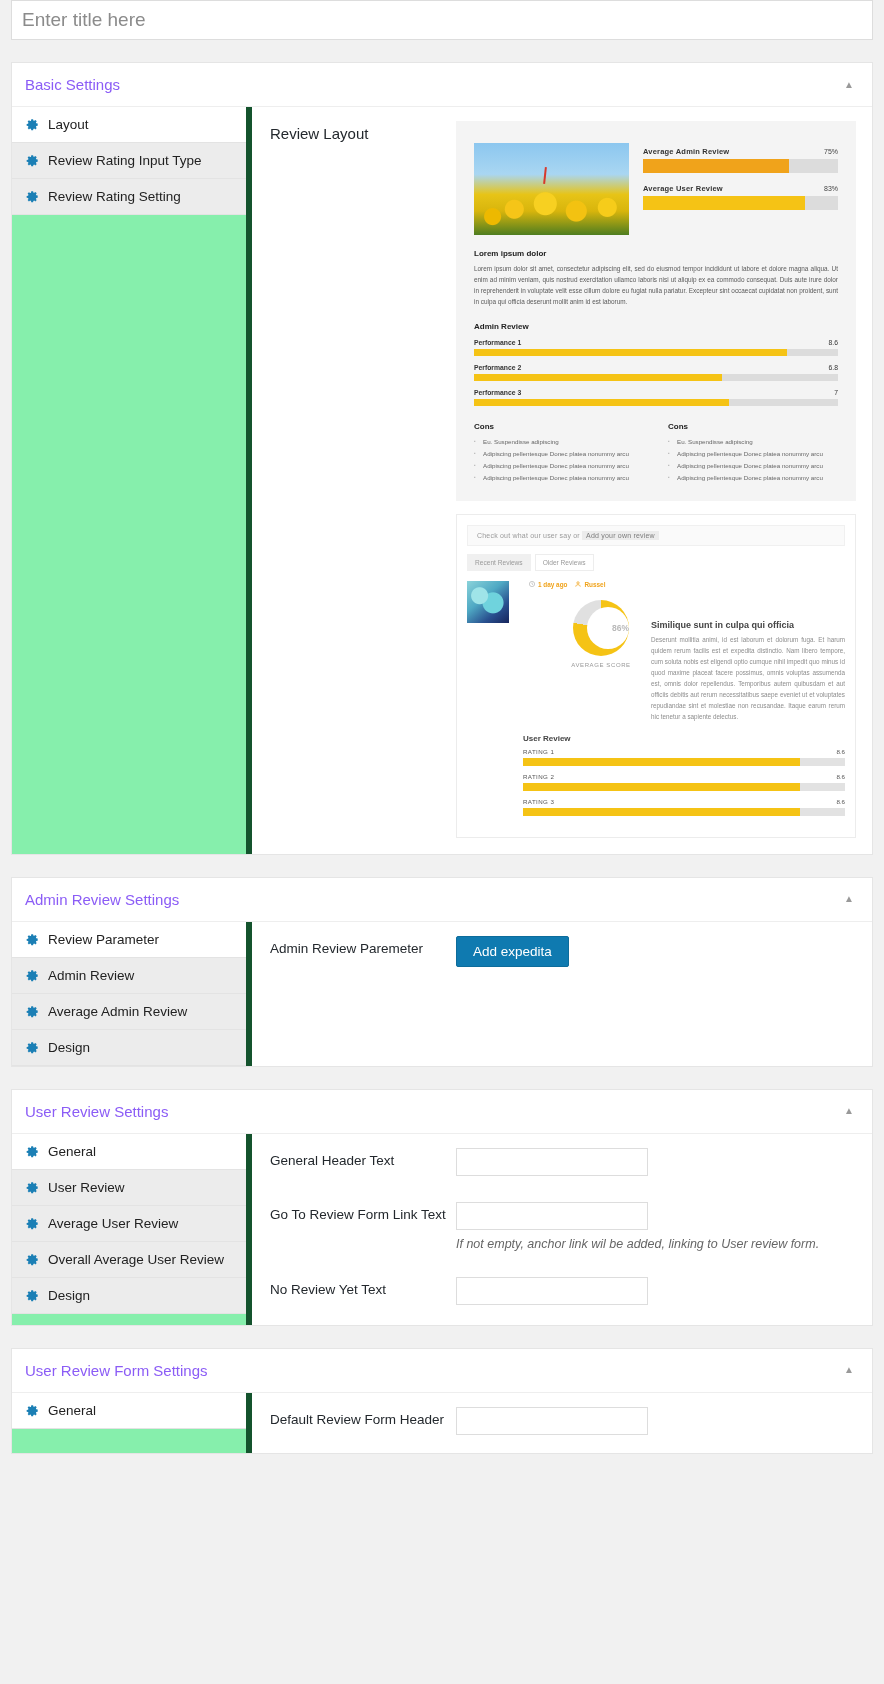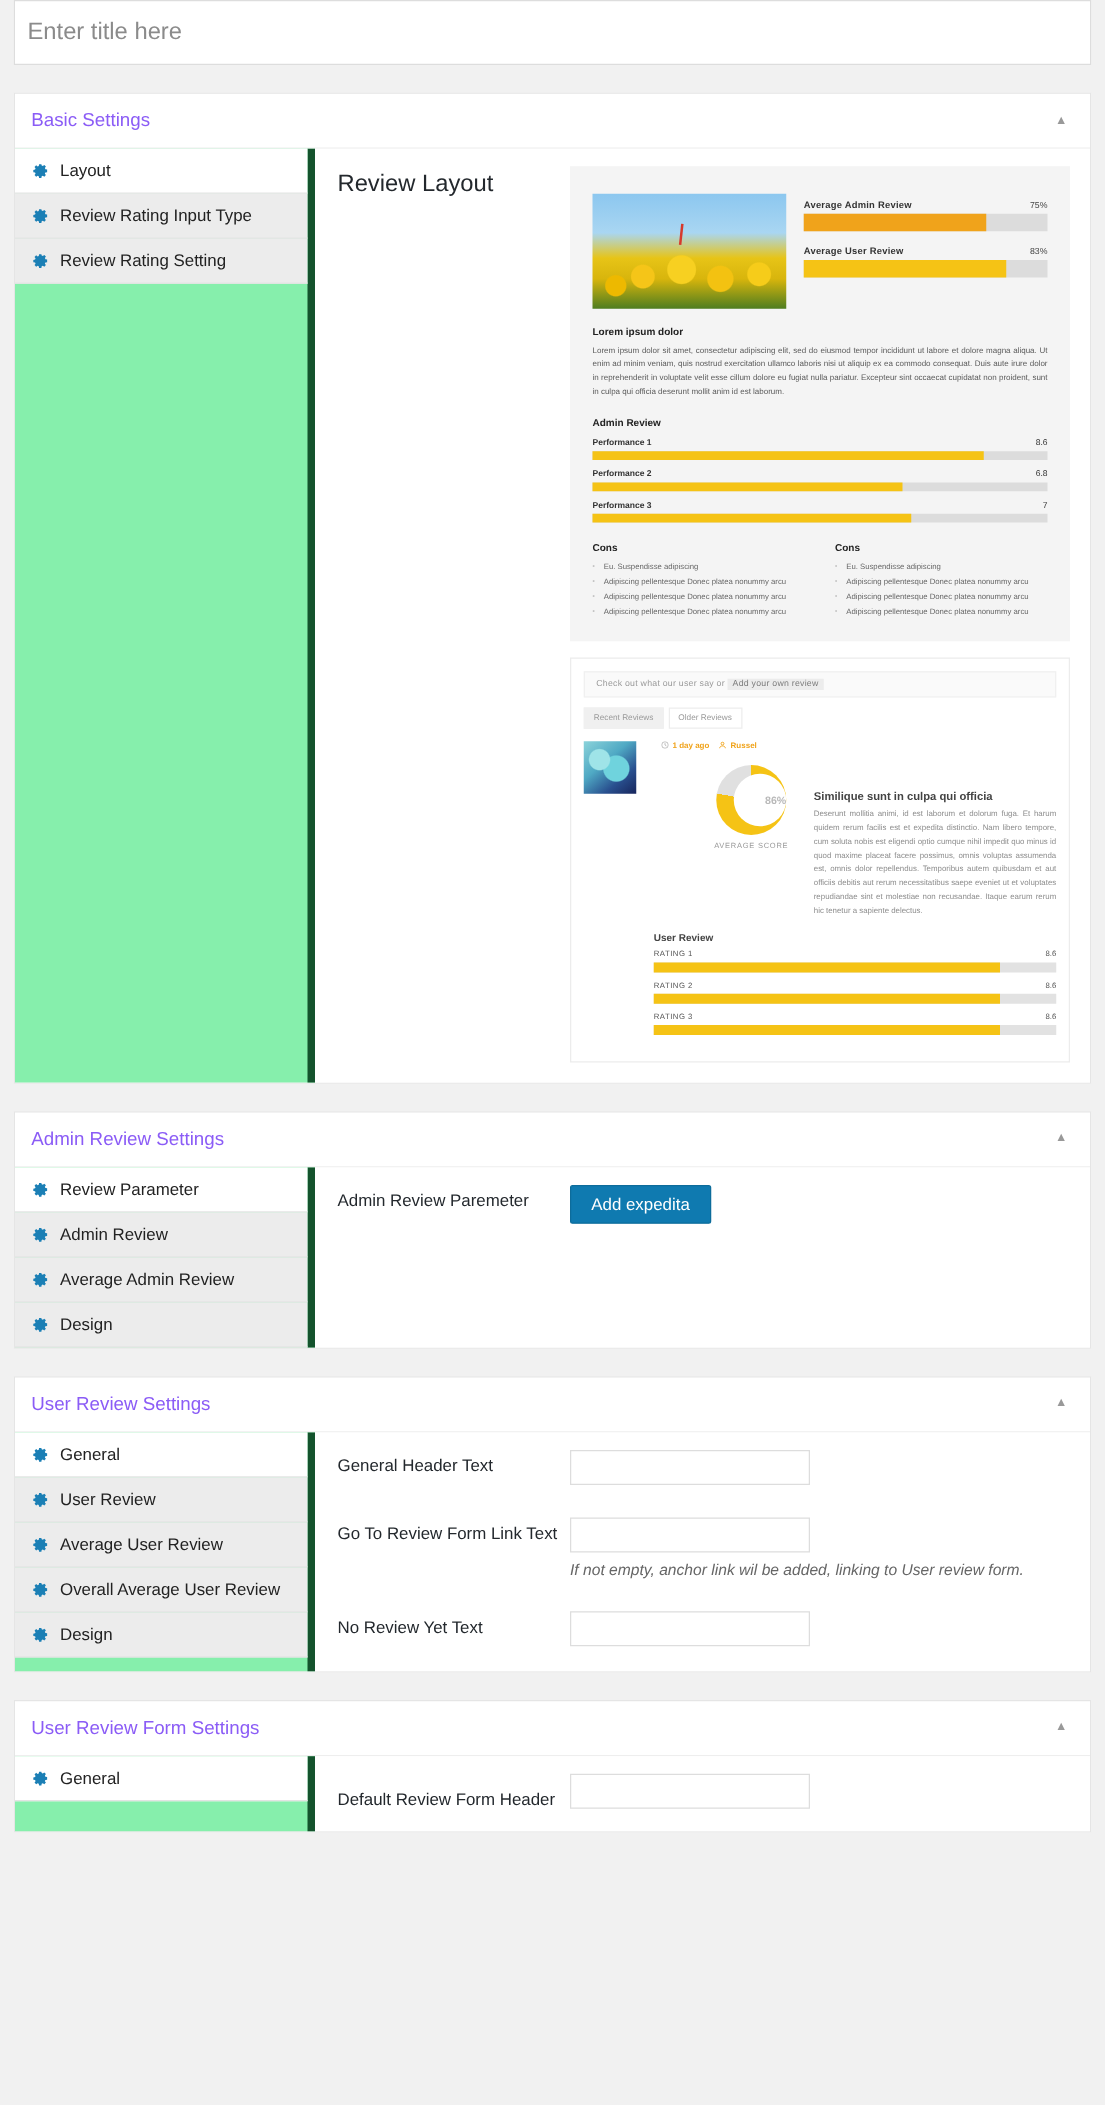--- a/index.html
+++ b/index.html
@@ -11,21 +11,21 @@
     color:#23282d;
     overflow:hidden;
   }
   .wrap { padding:0 11px; }
 
   .page-title {
     font-size:23px; font-weight:400; color:#23282d;
     padding:16px 0 10px 2px; line-height:1.3;
   }
   .title-input {
-    display:block; width:100%; height:52px;
+    display:block; width:100%; height:40px;
     border:1px solid #ddd; background:#fff;
     font-size:19px; color:#666; padding:6px 10px;
     font-family:"Liberation Sans", sans-serif;
     outline:none;
   }
   .title-input::placeholder { color:#8b8b8b; }
 
   .metabox {
     background:#fff; border:1px solid #e5e5e5;
     margin-top:22px;
@@ -79,21 +79,21 @@
     font-style:italic; font-size:12.5px; color:#666;
     margin-top:7px;
   }
   .btn-primary {
     background:#0f7ab0; border:1px solid #0d6c9b; color:#fff;
     font-family:"Liberation Sans", sans-serif; font-size:13.5px;
     padding:7px 16px; border-radius:2px; cursor:pointer;
   }
 
   
-  .preview-label { font-size:19px; color:#23282d; width:186px; flex:0 0 186px; padding-top:4px;}
+  .preview-label { font-size:15px; color:#23282d; width:186px; flex:0 0 186px; padding-top:4px;}
   .preview-box { flex:1; }
 
   .pv-card { background:#f4f4f4; padding:22px 18px 16px 18px; }
   .pv-top { display:flex; gap:14px; }
   .pv-img {
     width:155px; height:92px; flex:0 0 155px;
     background:
       radial-gradient(circle at 26% 72%, #f5c518 0 9px, transparent 10px),
       radial-gradient(circle at 46% 66%, #f7d021 0 11px, transparent 12px),
       radial-gradient(circle at 66% 74%, #f3c211 0 10px, transparent 11px),
@@ -527,21 +527,21 @@
         <div class="tab-item active">
           <span class="gear">
               <svg width="13" height="13" viewBox="0 0 20 20">
                 <path fill="#1b7fb5" d="M10 6.5a3.5 3.5 0 100 7 3.5 3.5 0 000-7zm0 5.2a1.7 1.7 0 110-3.4 1.7 1.7 0 010 3.4zM18 11.4v-2.8l-2.2-.4a6 6 0 00-.6-1.4l1.3-1.8-2-2-1.8 1.3a6 6 0 00-1.4-.6L10.9 2H8.1l-.4 2.2c-.5.1-1 .3-1.4.6L4.5 3.5l-2 2 1.3 1.8c-.3.4-.5.9-.6 1.4L1 9.1v2.8l2.2.4c.1.5.3 1 .6 1.4l-1.3 1.8 2 2 1.8-1.3c.4.3.9.5 1.4.6l.4 2.2h2.8l.4-2.2c.5-.1 1-.3 1.4-.6l1.8 1.3 2-2-1.3-1.8c.3-.4.5-.9.6-1.4l2.2-.4z"></path>
               </svg>
             </span>
           <span>General</span>
         </div>
       </div>
       <div class="panel-col">
-        <div class="field-row" style="margin-bottom:0;align-items:flex-end;">
+        <div class="field-row" style="margin-bottom:0;">
           <div class="field-label">Default Review Form Header</div>
           <div class="field-ctrl">
             <input class="text-input" type="text" style="">
           </div>
         </div>
       </div>
     </div>
   </div>
 
 </div>

